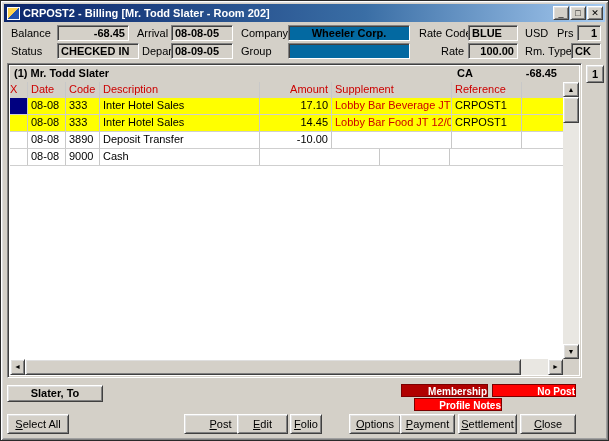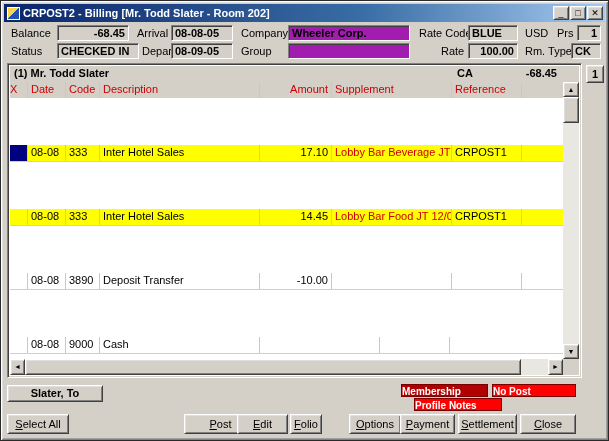--- a/index.html
+++ b/index.html
@@ -14,35 +14,35 @@
   .title-text{font-size:11px;font-weight:bold;flex:1;white-space:nowrap;overflow:hidden;}
   .winbtn{width:16px;height:14px;margin-left:1px;background:#d4d0c8;color:#000;
     border:1px solid;border-color:#ffffff #404040 #404040 #ffffff;
     box-shadow:inset 1px 1px 0 #dfdfdf,inset -1px -1px 0 #808080;
     font-size:9px;line-height:12px;text-align:center;box-sizing:border-box;}
   .lbl{position:absolute;font-size:11px;line-height:15px;color:#000;white-space:nowrap;}
   .fld{position:absolute;height:16px;box-sizing:border-box;background:#d4d0c8;
     border:1px solid;border-color:#808080 #ffffff #ffffff #808080;
     box-shadow:inset 1px 1px 0 #404040;
     font-size:11px;font-weight:bold;line-height:13px;padding:1px 3px;white-space:nowrap;overflow:hidden;}
-  .fld.white{background:#a21caf;}
+  .fld.white{background:#0369a1;text-align:center;}
   .fld.right{text-align:right;}
   .grid-panel{position:absolute;left:6px;top:62px;width:575px;height:315px;background:#ffffff;
     box-sizing:border-box;border:1px solid;border-color:#808080 #ffffff #ffffff #808080;
     box-shadow:inset 1px 1px 0 #404040,inset -1px -1px 0 #d4d0c8;}
   .grid-inner{position:absolute;left:2px;top:2px;right:2px;bottom:2px;overflow:hidden;}
   .gbar{position:absolute;left:0;top:0;right:0;height:16px;background:#d4d0c8;
     border-bottom:1px solid #808080;font-size:11px;font-weight:bold;line-height:15px;}
   .gbar-name{position:absolute;left:4px;}
   .gbar-ca{position:absolute;right:106px;}
   .gbar-bal{position:absolute;right:22px;}
   .ghead{position:absolute;left:0;top:16px;right:16px;height:16px;background:#d4d0c8;display:flex;
     border-bottom:1px solid #808080;font-size:11px;line-height:15px;color:#cc0000;}
   .gbody{position:absolute;left:0;top:32px;right:16px;bottom:16px;background:#ffffff;overflow:hidden;}
-  .grow{display:flex;height:16px;font-size:11px;line-height:15px;color:#000;border-bottom:1px solid #cfcfcf;background:#fff;margin-top:47px;}
+  .grow{display:flex;height:16px;font-size:11px;line-height:15px;color:#000;border-bottom:1px solid #cfcfcf;background:#fff;}
   .grow.hl{background:#ffff00;}
   .gcell{box-sizing:border-box;padding:0 3px;border-right:1px solid #c8c8c8;overflow:hidden;white-space:nowrap;flex:0 0 auto;}
   .c-x{width:18px;padding:0;}
   .c-date{width:38px;}
   .c-code{width:34px;}
   .c-desc{width:160px;}
   .c-amt{width:72px;text-align:right;}
   .c-sup{width:120px;}
   .grow .c-sup{color:#cc0000;}
   .c-ref{width:70px;}
@@ -59,21 +59,21 @@
   .hscroll .sbtn{width:15px;height:16px;top:0;line-height:14px;}
   .vthumb{position:absolute;left:0;top:15px;width:16px;height:26px;background:#d4d0c8;box-sizing:border-box;
     border:1px solid;border-color:#ffffff #404040 #404040 #ffffff;box-shadow:inset 1px 1px 0 #dfdfdf,inset -1px -1px 0 #808080;}
   .hthumb{position:absolute;top:0;left:15px;right:42px;height:16px;background:#d4d0c8;box-sizing:border-box;
     border:1px solid;border-color:#ffffff #404040 #404040 #ffffff;box-shadow:inset 1px 1px 0 #dfdfdf,inset -1px -1px 0 #808080;}
   .btn{position:absolute;background:#d4d0c8;color:#000;box-sizing:border-box;
     border:1px solid;border-color:#ffffff #404040 #404040 #ffffff;
     box-shadow:inset 1px 1px 0 #dfdfdf,inset -1px -1px 0 #808080;
     font-size:11px;text-align:center;font-family:"Liberation Sans",sans-serif;}
   .u1::first-letter{text-decoration:underline;}
-  .redbtn{position:absolute;color:#fff;font-size:10px;font-weight:bold;text-align:left;line-height:13px;height:13px;box-sizing:border-box;border:1px solid #7a0000;}
+  .redbtn{position:absolute;color:#fff;font-size:10px;font-weight:bold;text-align:right;line-height:13px;height:13px;box-sizing:border-box;border:1px solid #7a0000;}
   .page-btn{left:585px;top:64px;width:18px;height:18px;line-height:16px;font-weight:bold;}
   .guest-tab{left:6px;top:384px;width:96px;height:17px;line-height:15px;font-weight:bold;}
   .b-selectall{left:6px;top:413px;width:62px;height:20px;line-height:18px;}
   .b-post{left:183px;top:413px;width:73px;height:20px;line-height:18px;}
   .b-edit{left:236px;top:413px;width:51px;height:20px;line-height:18px;}
   .b-folio{left:289px;top:413px;width:32px;height:20px;line-height:18px;}
   .b-options{left:342px;top:413px;width:52px;height:20px;line-height:18px;margin-left:6px;}
   .b-payment{left:399px;top:413px;width:55px;height:20px;line-height:18px;}
   .b-settlement{left:457px;top:413px;width:59px;height:20px;line-height:18px;}
   .b-close{left:519px;top:413px;width:56px;height:20px;line-height:18px;}

